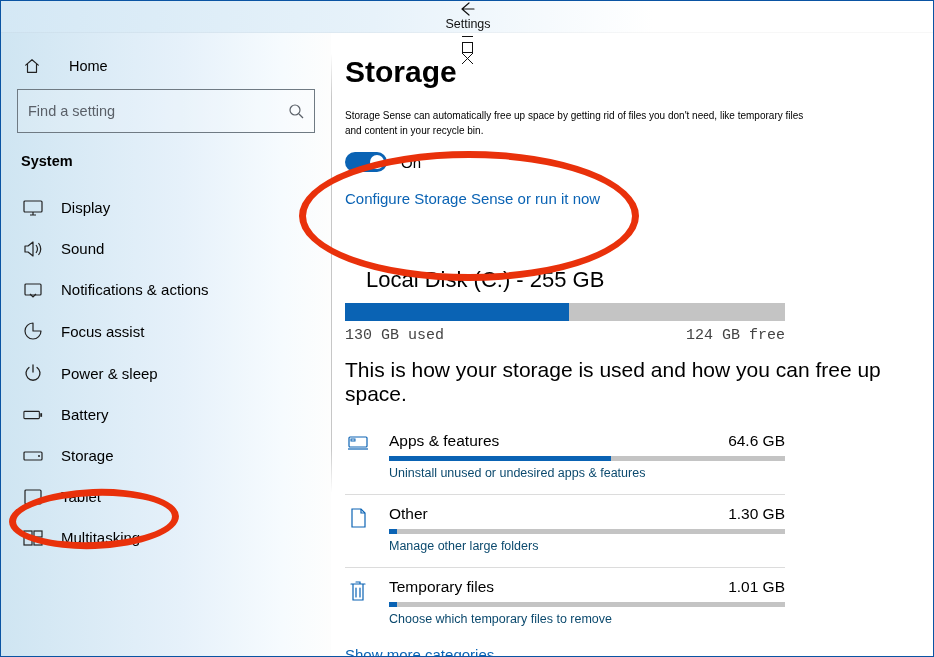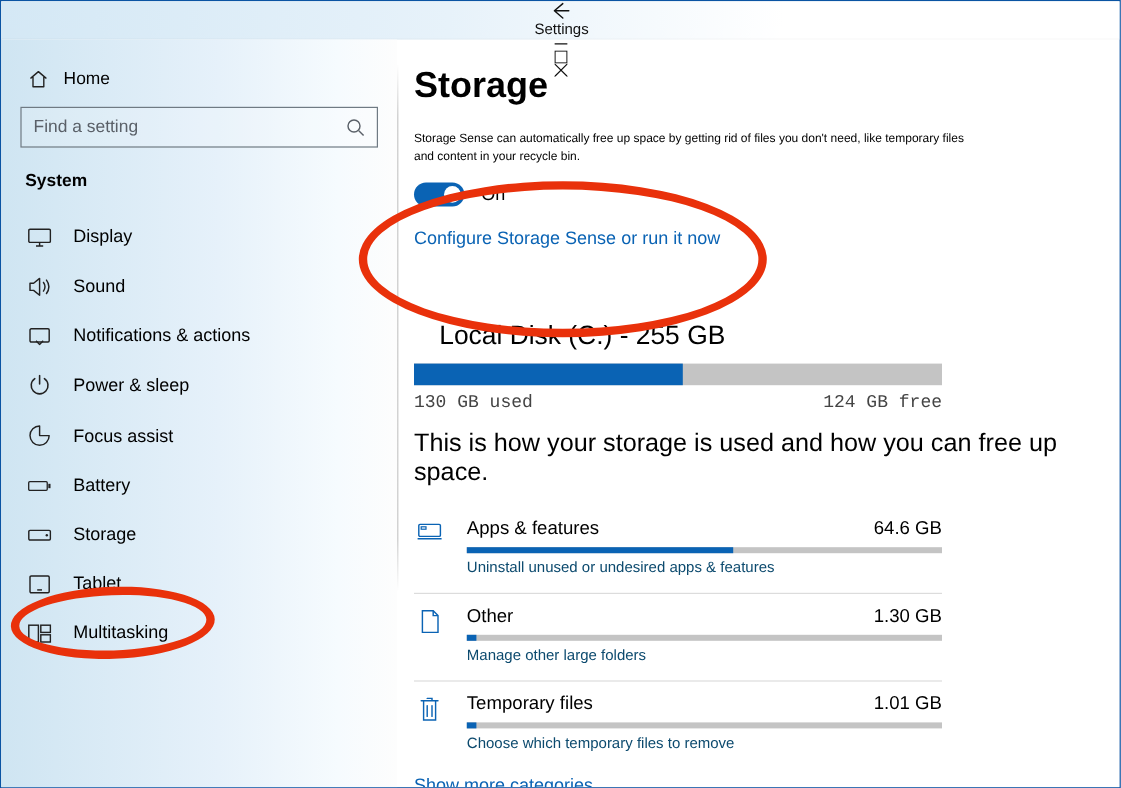--- a/index.html
+++ b/index.html
@@ -30,27 +30,27 @@
   .winbtn svg { stroke:#111; }
   
   .container { display:flex; height: calc(100% - 32px); }
   .sidebar {
     width: 330px;
     background: linear-gradient(to right, #cfe5f2 0%, #e6f1fa 55%, #f6fbfe 85%, #fdfdfd 100%);
     padding: 18px 16px 0 16px;
     position: relative;
     overflow:hidden;
   }
-  .home-row { display:flex; align-items:center; gap:12px; padding:6px 8px 14px 6px; cursor:pointer; }
+  .home-row { display:flex; align-items:center; gap:28px; padding:6px 8px 14px 6px; cursor:pointer; }
   .home-row svg { stroke:#222; }
   .home-row span { font-size:14.5px; }
   .searchbox {
     display:flex; align-items:center; justify-content:space-between;
     border:1px solid #6f7a83; background:rgba(255,255,255,0.15);
-    height:34px; padding:0 10px; margin-bottom:20px;
+    height:44px; padding:0 10px; margin-bottom:20px;
   }
   .searchbox input {
     background:transparent; border:0; outline:0; font-size:14.5px; width:100%;
     color:#5a6068;
   }
   .searchbox input::placeholder { color:#5a6068; }
   .searchbox svg { stroke:#5a6068; flex-shrink:0; }
   .group-heading { font-weight:600; font-size:14.5px; padding:0 6px 18px 4px; }
   .nav { list-style:none; }
   .nav li { display:flex; align-items:center; gap:18px; padding:12px 6px 12px 6px; cursor:pointer; position:relative;}
@@ -163,33 +163,33 @@
         <span class="ic">
             <svg width="20" height="16" viewBox="0 0 20 16" fill="none">
               <rect x="2" y="2" width="16" height="11" rx="1" stroke="#222" stroke-width="1.2"></rect>
               <path d="M7 13 L10 16 L13 13" stroke="#222" stroke-width="1.2" fill="none" transform="translate(0,-1)"></path>
             </svg>
           </span>
         <span class="lbl">Notifications &amp; actions</span>
       </li>
       <li>
         <span class="ic">
+            <svg width="20" height="18" viewBox="0 0 20 18" fill="none">
+              <path d="M10 1 A8 8 0 1 0 18 9 L10 9 Z" stroke="#222" stroke-width="1.2" fill="none" stroke-linejoin="round"></path>
+            </svg>
+          </span>
+        <span class="lbl">Focus assist</span>
+      </li>
+      <li>
+        <span class="ic">
             <svg width="18" height="18" viewBox="0 0 18 18" fill="none">
               <path d="M9 1 V8 M5 3.5 A7 7 0 1 0 13 3.5" stroke="#222" stroke-width="1.3" stroke-linecap="round"></path>
             </svg>
           </span>
         <span class="lbl">Power &amp; sleep</span>
-      </li>
-      <li>
-        <span class="ic">
-            <svg width="20" height="18" viewBox="0 0 20 18" fill="none">
-              <path d="M10 1 A8 8 0 1 0 18 9 L10 9 Z" stroke="#222" stroke-width="1.2" fill="none" stroke-linejoin="round"></path>
-            </svg>
-          </span>
-        <span class="lbl">Focus assist</span>
       </li>
       <li>
         <span class="ic">
             <svg width="22" height="14" viewBox="0 0 22 14" fill="none">
               <rect x="1" y="3" width="17" height="8" rx="1" stroke="#222" stroke-width="1.2"></rect>
               <rect x="19" y="5" width="2" height="4" fill="#222"></rect>
             </svg>
           </span>
         <span class="lbl">Battery</span>
       </li>

